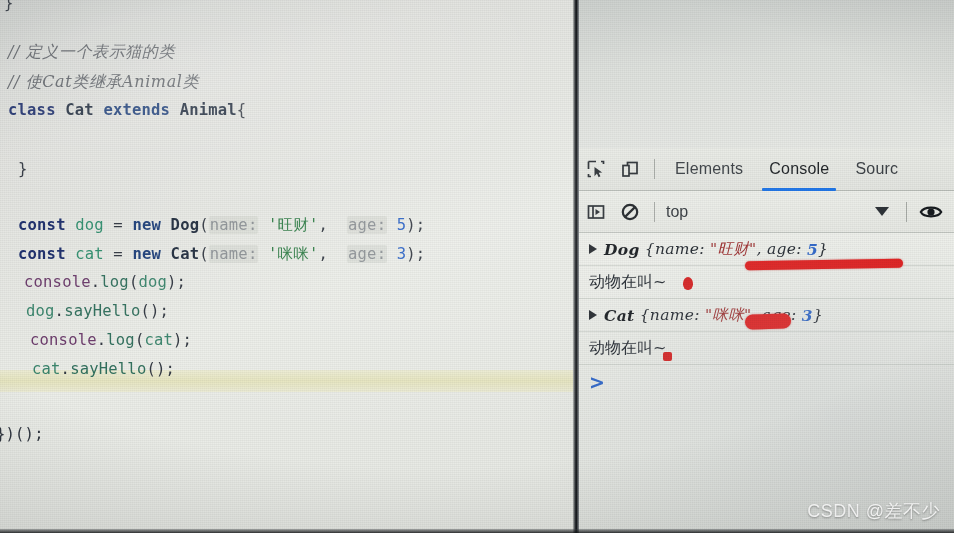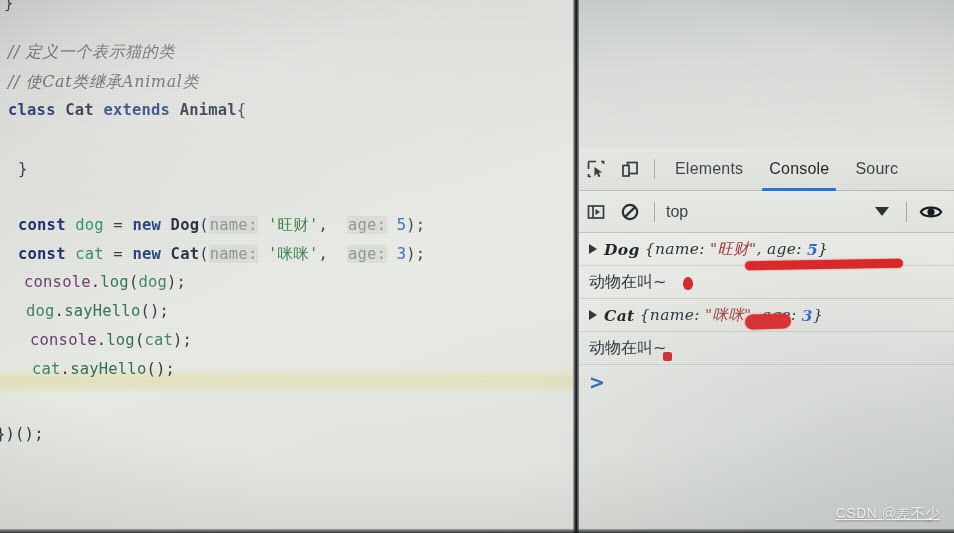--- a/index.html
+++ b/index.html
@@ -290,25 +290,24 @@
     background: #d61b1b;
     border-radius: 2px;
   }
 
   
   #watermark {
     position: absolute;
     right: 14px; bottom: 10px;
     z-index: 62;
     font-family: "Liberation Sans", sans-serif;
-    font-size: 14px;
+    font-size: 18px;
     color: rgba(255,255,255,0.82);
     text-shadow: 0 1px 2px rgba(0,0,0,0.35);
     letter-spacing: 0.5px;
-    text-decoration: underline;
   }
 
   
   #bezel-bottom {
     position: absolute;
     left: 0; bottom: 0;
     width: 954px; height: 4px;
     background: linear-gradient(180deg, rgba(60,64,68,0.35), rgba(18,20,22,0.85));
     z-index: 63;
   }

